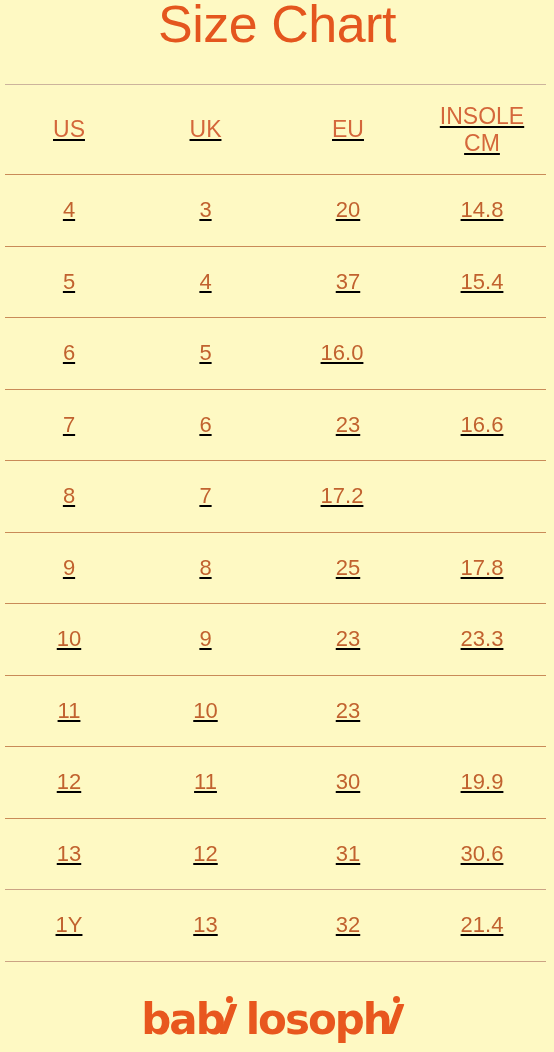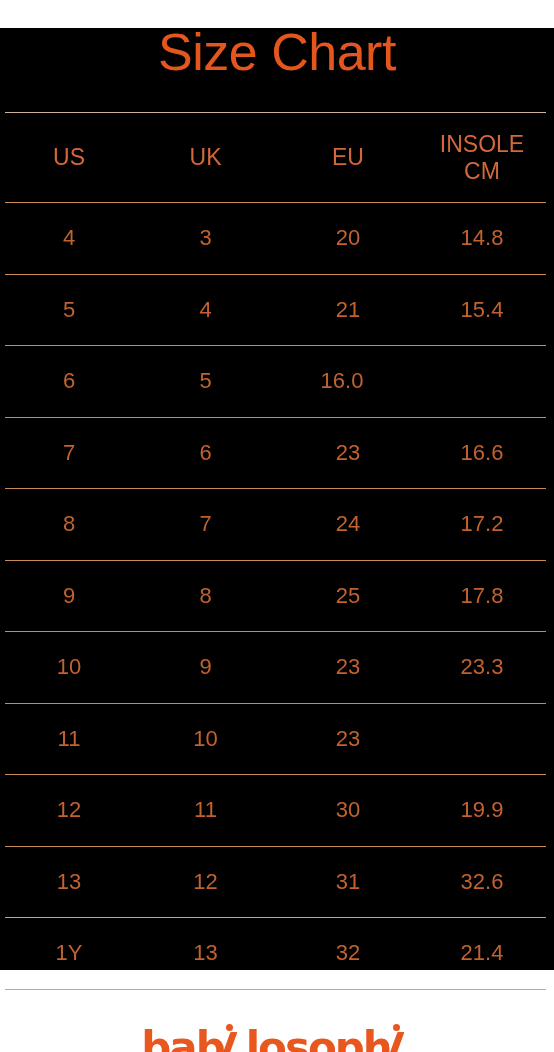--- a/index.html
+++ b/index.html
@@ -9,24 +9,23 @@
   body {
     width: 554px;
     height: 1052px;
     background: #FFFFFF;
     font-family: "Liberation Sans", sans-serif;
     overflow: hidden;
   }
   .page {
     position: relative;
     width: 554px;
-    height: 942px;
-    background: #000000;
+    height: 1052px;
+    background: #fef9c3;
     box-sizing: border-box;
-    margin-top: 28px;
   }
 
   
   .title {
     position: absolute;
     top: -4px;
     left: 0;
     width: 554px;
     text-align: center;
     font-size: 52px;
@@ -170,41 +169,40 @@
         <div class="row data-row">
           <div class="cell col-us">4</div>
           <div class="cell col-uk">3</div>
           <div class="cell col-eu">20</div>
           <div class="cell col-in">14.8</div>
         </div>
         <div class="rule row-div"></div>
         <div class="row data-row">
           <div class="cell col-us">5</div>
           <div class="cell col-uk">4</div>
-          <div class="cell col-eu">21</div>
+          <div class="cell col-eu">37</div>
           <div class="cell col-in">15.4</div>
         </div>
         <div class="rule row-div"></div>
         <div class="row data-row">
           <div class="cell col-us">6</div>
           <div class="cell col-uk">5</div>
           <div class="cell col-in">16.0</div>
         </div>
         <div class="rule row-div"></div>
         <div class="row data-row">
           <div class="cell col-us">7</div>
           <div class="cell col-uk">6</div>
           <div class="cell col-eu">23</div>
           <div class="cell col-in">16.6</div>
         </div>
         <div class="rule row-div"></div>
         <div class="row data-row">
           <div class="cell col-us">8</div>
           <div class="cell col-uk">7</div>
-          <div class="cell col-eu">24</div>
           <div class="cell col-in">17.2</div>
         </div>
         <div class="rule row-div"></div>
         <div class="row data-row">
           <div class="cell col-us">9</div>
           <div class="cell col-uk">8</div>
           <div class="cell col-eu">25</div>
           <div class="cell col-in">17.8</div>
         </div>
         <div class="rule row-div"></div>
@@ -225,21 +223,21 @@
           <div class="cell col-us">12</div>
           <div class="cell col-uk">11</div>
           <div class="cell col-eu">30</div>
           <div class="cell col-in">19.9</div>
         </div>
         <div class="rule row-div"></div>
         <div class="row data-row">
           <div class="cell col-us">13</div>
           <div class="cell col-uk">12</div>
           <div class="cell col-eu">31</div>
-          <div class="cell col-in">32.6</div>
+          <div class="cell col-in">30.6</div>
         </div>
         <div class="rule last"></div>
         <div class="row data-row">
           <div class="cell col-us">1Y</div>
           <div class="cell col-uk">13</div>
           <div class="cell col-eu">32</div>
           <div class="cell col-in">21.4</div>
         </div>
         <div class="rule last"></div>
       </div>

